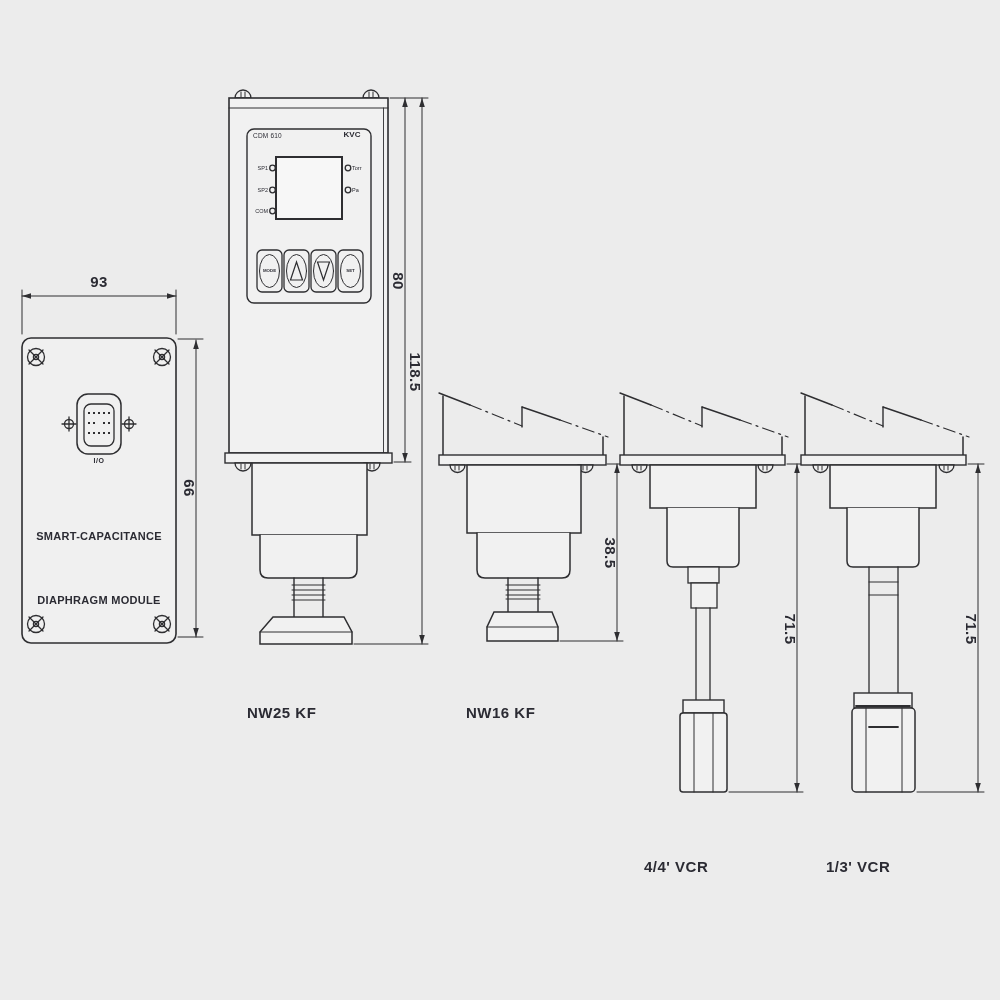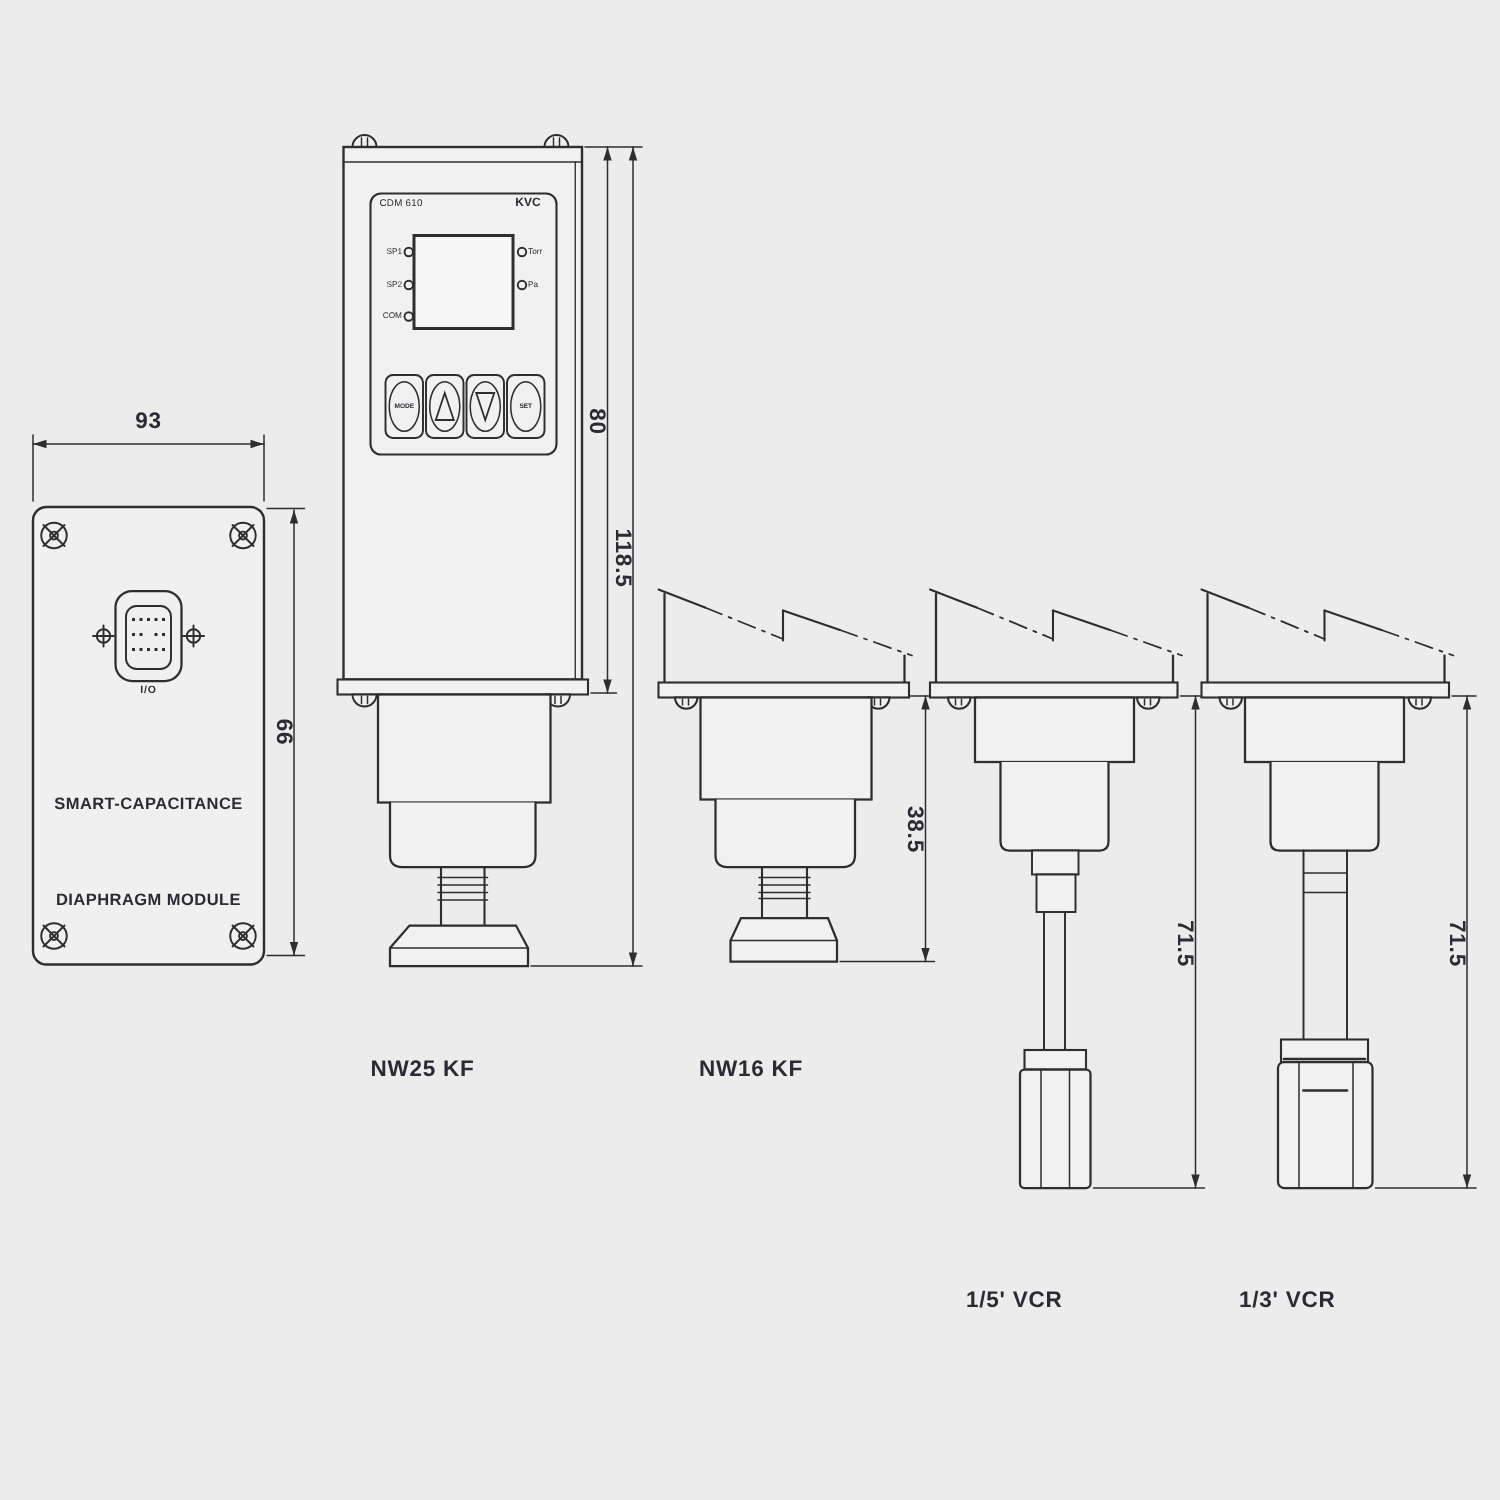--- a/index.html
+++ b/index.html
@@ -284,18 +284,18 @@
   <span class="txt led-label" style="left:352px;top:187px;">Pa</span>
   <span class="txt btn-label" style="left:258px;top:268px;width:23px;">MODE</span>
   <span class="txt btn-label" style="left:339px;top:268px;width:23px;">SET</span>
 
   <span class="txt dim v" style="left:398px;top:281px;">80</span>
   <span class="txt dim v" style="left:415px;top:372px;">118.5</span>
 
   <span class="txt variant-label" style="left:247px;top:704px;width:120px;">NW25 KF</span>
   <span class="txt variant-label" style="left:466px;top:704px;width:120px;">NW16 KF</span>
   <span class="txt dim v" style="left:610px;top:553px;">38.5</span>
-  <span class="txt variant-label" style="left:644px;top:858px;width:120px;">1/5' VCR</span>
+  <span class="txt variant-label" style="left:644px;top:858px;width:120px;">4/4' VCR</span>
   <span class="txt dim v" style="left:790px;top:629px;">71.5</span>
   <span class="txt variant-label" style="left:826px;top:858px;width:120px;">1/3' VCR</span>
   <span class="txt dim v" style="left:971px;top:629px;">71.5</span>
 
 </div>
 
 </body></html>

